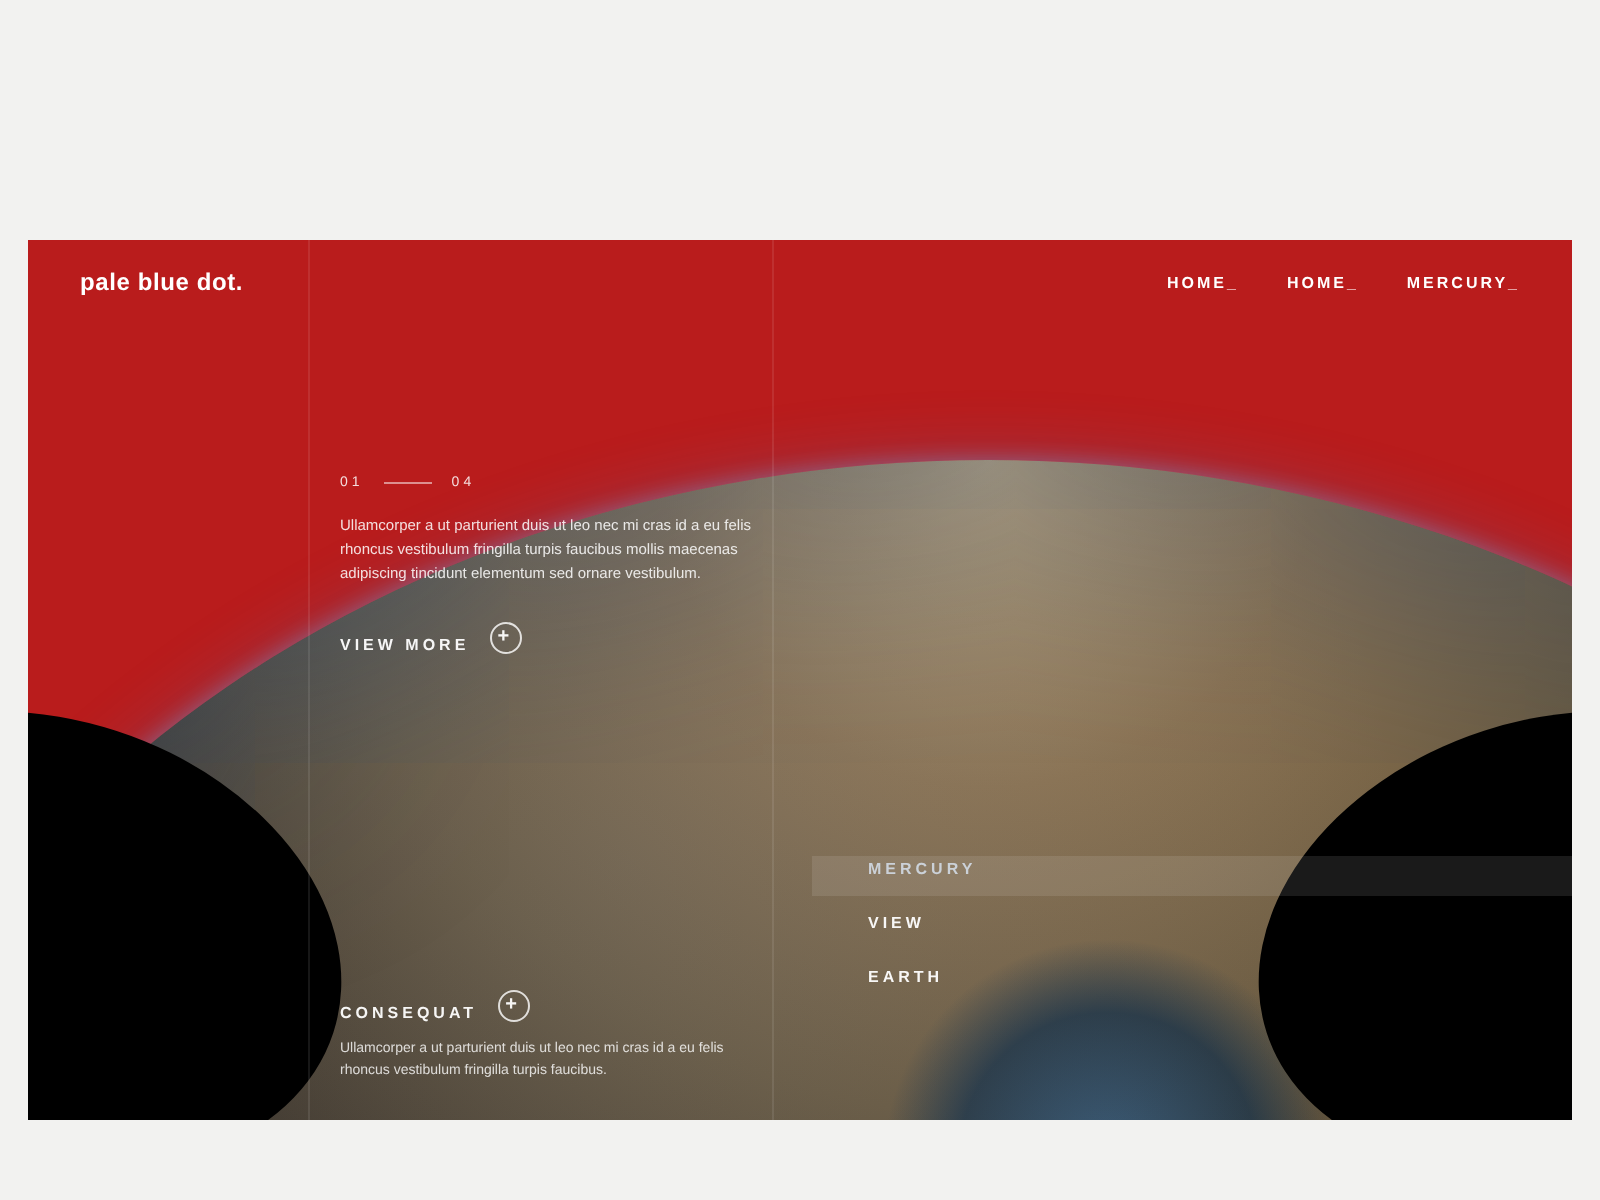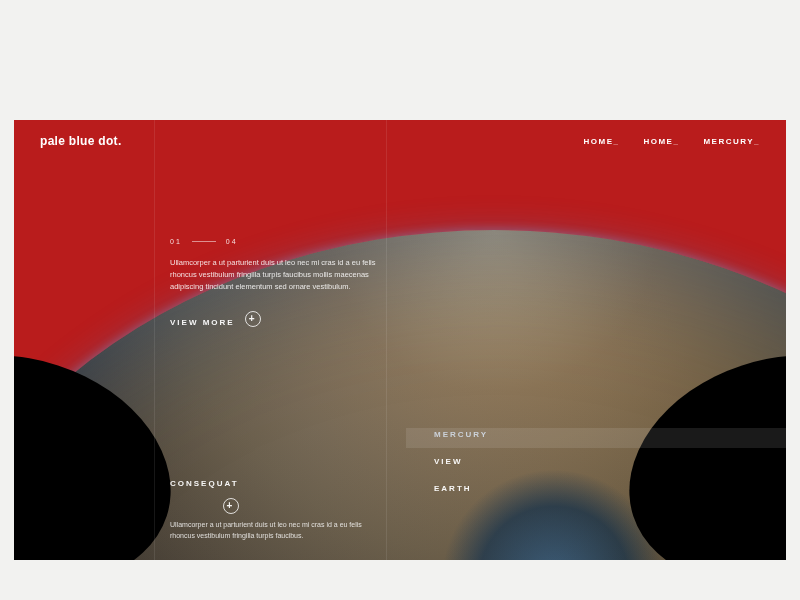--- a/index.html
+++ b/index.html
@@ -73,21 +73,21 @@
     position: absolute; right: 0; top: 308px; width: 380px; height: 20px;
     background: rgba(255,255,255,0.10);
     backdrop-filter: blur(0px);
   }
   .planets { position: absolute; left: 420px; top: 310px; font-size: 8px; letter-spacing: 2px; font-weight: 700; }
   .planets div { margin-bottom: 18px; opacity: .95; cursor: pointer; }
   .planets div.active { color: #cfd6df; }
 
   
   .foot { position: absolute; left: 156px; bottom: 18px; width: 240px; }
-  .foot .cta { font-size: 8px; flex-direction: column; }
+  .foot .cta { font-size: 8px; }
   .foot p { font-size: 7px; line-height: 1.55; opacity: .8; margin-top: 6px; max-width: 210px; }
 
   .vline, .earth, .horizon-glow, .vignette-left, .vignette-right, .planet-strip { pointer-events: none; }
 </style>
 </head>
 <body>
 
 <div class="canvas">
   <div class="site">
 

